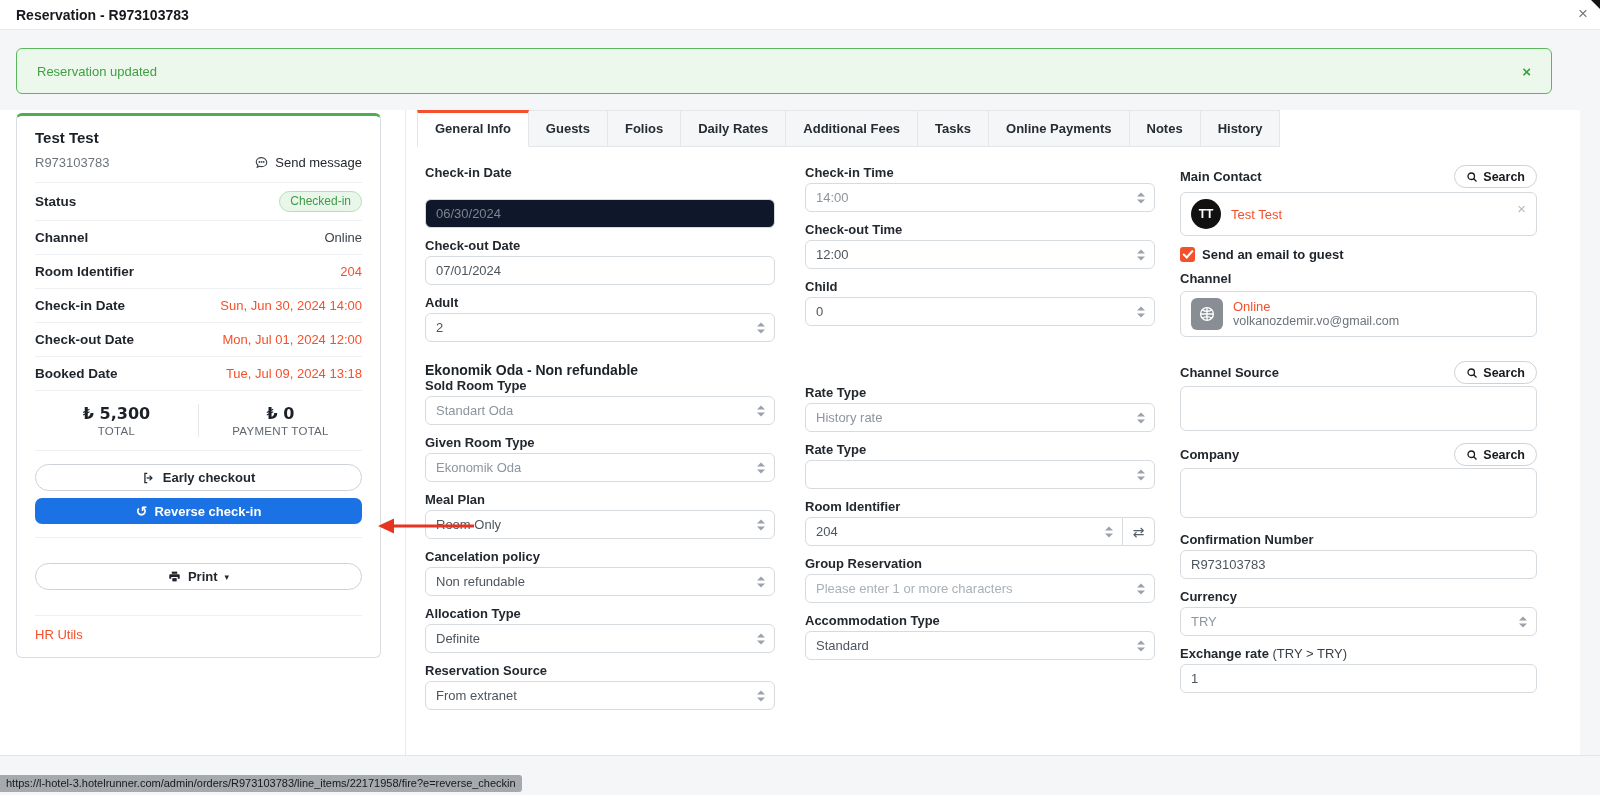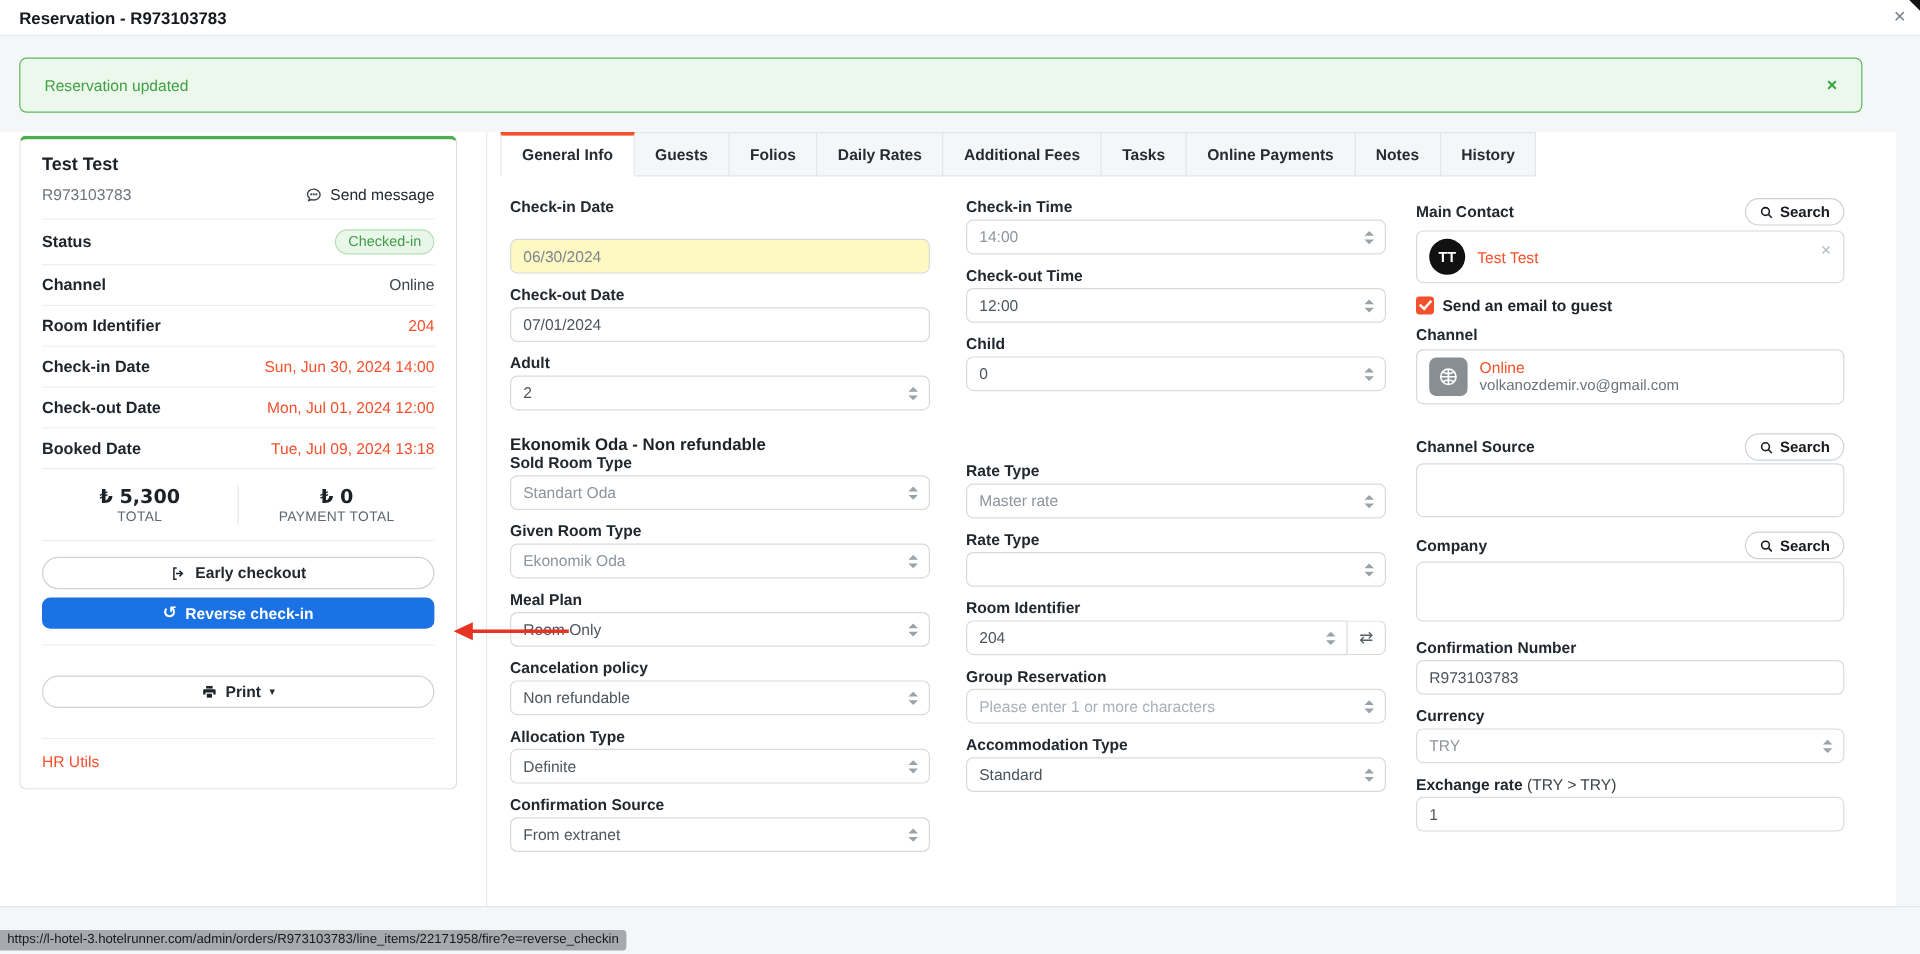--- a/index.html
+++ b/index.html
@@ -78,21 +78,21 @@
   .col1 { left:425px; width:350px; }
   .col2 { left:805px; width:350px; }
   .col3 { left:1180px; width:357px; }
   .field { margin-bottom:10px; }
   .flabel { font-size:13px; font-weight:700; color:#22282e; line-height:15px; margin-bottom:3px; }
   .flabel .light { font-weight:400; color:#3a4147; }
   .ctl { position:relative; height:29px; border:1px solid #d6dbe0; border-radius:6px;
     background:#fff; display:flex; align-items:center; padding:0 10px;
     font-size:13px; color:#4d555c; cursor:pointer; }
   .ctl .val { flex:1; white-space:nowrap; overflow:hidden; }
-  .ctl.disabled { background:#fef9c3; color:#7d858d; cursor:default;margin-top:19px; }
+  .ctl.disabled { background:#0f172a; color:#7d858d; cursor:default;margin-top:19px; }
   .ctl.dim .val { color:#8d959d; }
   .ctl.ph .val { color:#a9b0b8; }
   .chev { position:absolute; right:9px; top:50%; transform:translateY(-50%); width:8px; height:13px; }
   .chev::before { content:""; position:absolute; top:1px; left:0;
     border-left:4px solid transparent; border-right:4px solid transparent; border-bottom:4px solid #9aa2aa; }
   .chev::after { content:""; position:absolute; bottom:1px; left:0;
     border-left:4px solid transparent; border-right:4px solid transparent; border-top:4px solid #9aa2aa; }
   .section-head { font-size:14px; font-weight:700; color:#1c2228; margin:20px 0 0; }
   .spacer49 { height:49px; }
   .mt10 { margin-top:10px; }
@@ -315,21 +315,21 @@
     </div>
   </div>
   <div class="field mt10">
     <div class="flabel">Allocation Type</div>
     <div class="ctl">
       <span class="val">Definite</span>
       <span class="chev"></span>
     </div>
   </div>
   <div class="field">
-    <div class="flabel">Confirmation Source</div>
+    <div class="flabel">Reservation Source</div>
     <div class="ctl">
       <span class="val">From extranet</span>
       <span class="chev"></span>
     </div>
   </div>
 </div>
 
 <div class="col col2">
   <div class="field">
     <div class="flabel">Check-in Time</div>
@@ -351,21 +351,21 @@
       <span class="val">0</span>
       <span class="chev"></span>
     </div>
   </div>
 
   <div class="spacer49"></div>
 
   <div class="field">
     <div class="flabel">Rate Type</div>
     <div class="ctl dim">
-      <span class="val">Master rate</span>
+      <span class="val">History rate</span>
       <span class="chev"></span>
     </div>
   </div>
   <div class="field">
     <div class="flabel">Rate Type</div>
     <div class="ctl">
       <span class="val"></span>
       <span class="chev"></span>
     </div>
   </div>

